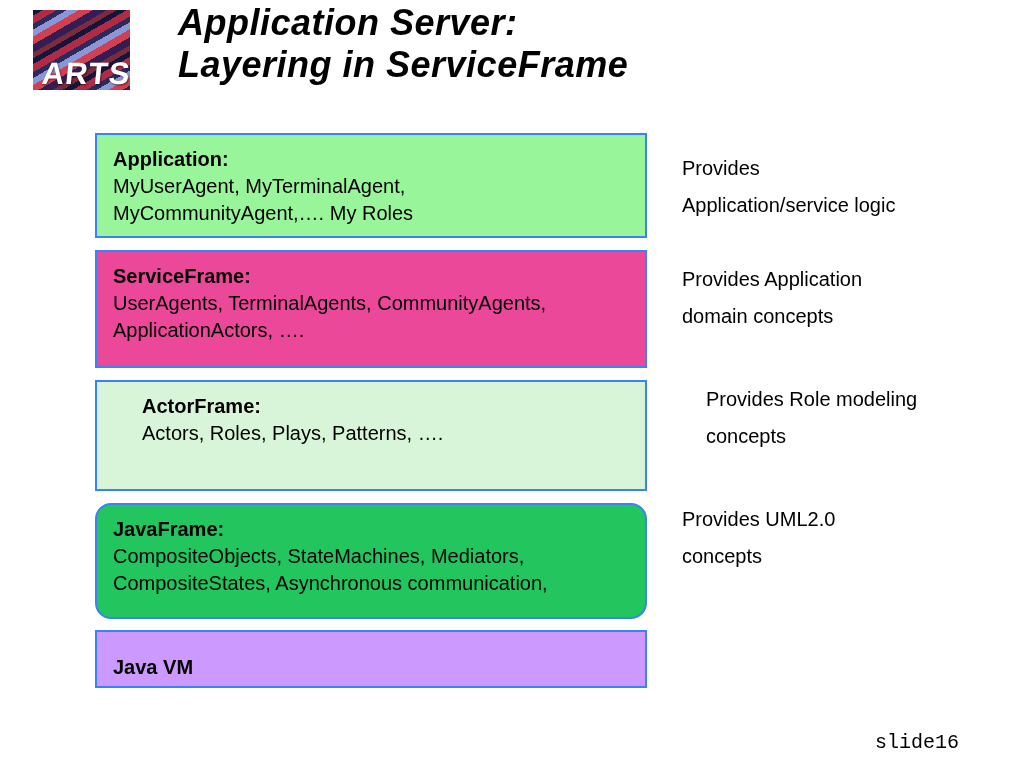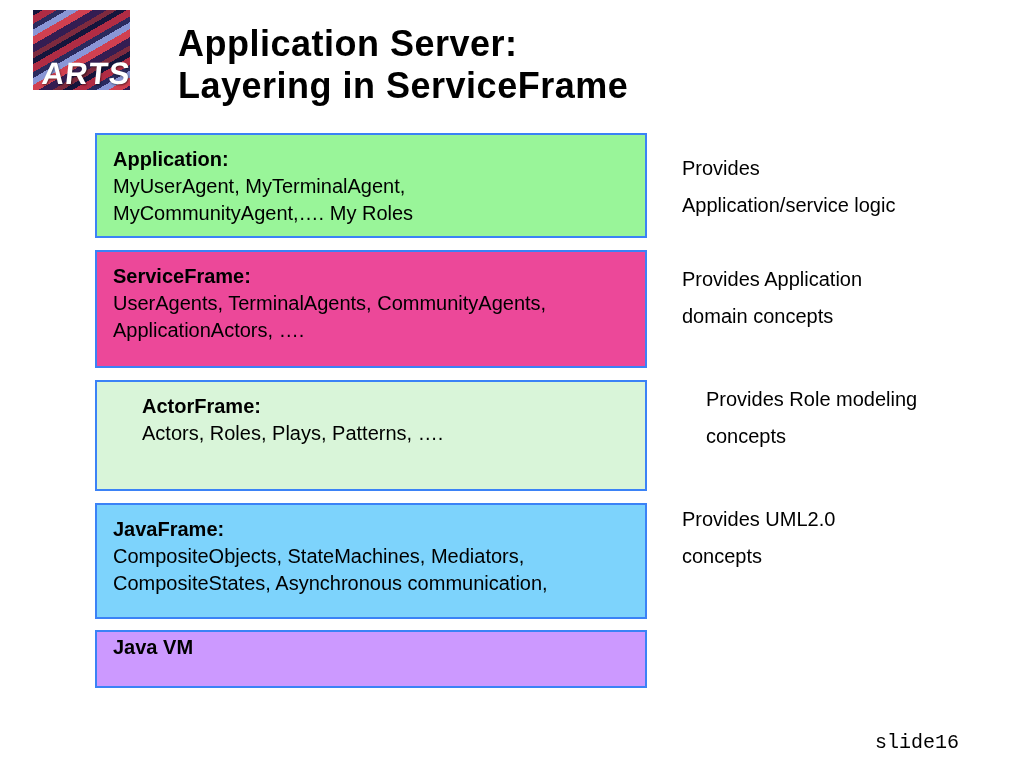--- a/index.html
+++ b/index.html
@@ -40,48 +40,49 @@
     font-size: 31px;
     letter-spacing: 1px;
     transform: skewX(-6deg);
     text-shadow: 1px 1px 2px rgba(0,0,0,0.55);
   }
 
   
   .title {
     position: absolute;
     left: 178px;
-    top: 23px;
+    top: 2px;
     margin: 0;
     font-size: 36px;
     line-height: 42px;
     font-weight: bold;
     white-space: pre-line;
     letter-spacing: 0.5px;
+    font-style: italic;
   }
 
   
   .layer {
     position: absolute;
     left: 95px;
     width: 552px;
     box-sizing: border-box;
     border: 2px solid #3b82f6;
     background: #d9f5d9;
     padding: 11px 16px;
     font-size: 20px;
     line-height: 27px;
   }
   .layer .heading { font-weight: bold; }
   .layer .body { white-space: pre-line; }
   .layer-1 { top: 133px; height: 105px; }
   .layer-2 { top: 250px; height: 118px; }
   .layer-3 { top: 380px; height: 111px; }
   .layer-4 { top: 503px; height: 116px; }
-  .layer-5 { top: 630px; height: 58px; padding-top: 2px; }
+  .layer-5 { top: 630px; height: 58px; padding-top: 22px; }
 
   
   .annotation {
     position: absolute;
     left: 682px;
     width: 335px;
     font-size: 20px;
     line-height: 37px;
     white-space: pre-line;
   }
@@ -121,21 +122,21 @@
     <div class="heading">ServiceFrame:</div>
     <div class="body">UserAgents, TerminalAgents, CommunityAgents,
 ApplicationActors, ….</div>
   </div>
 
   <div class="layer layer-3" style="background-color: rgb(217, 245, 217); padding-left: 45px;">
     <div class="heading">ActorFrame:</div>
     <div class="body">Actors, Roles, Plays, Patterns, ….</div>
   </div>
 
-  <div class="layer layer-4" style="background-color: #7dd3fc;">
+  <div class="layer layer-4" style="background-color: #22c55e; border-radius: 16px;">
     <div class="heading">JavaFrame:</div>
     <div class="body">CompositeObjects, StateMachines, Mediators,
 CompositeStates, Asynchronous communication,</div>
   </div>
 
   <div class="layer layer-5" style="background-color: rgb(204, 153, 255);">
     <div class="heading">Java VM</div>
   </div>
 
   <div class="annotation annotation-1">Provides

